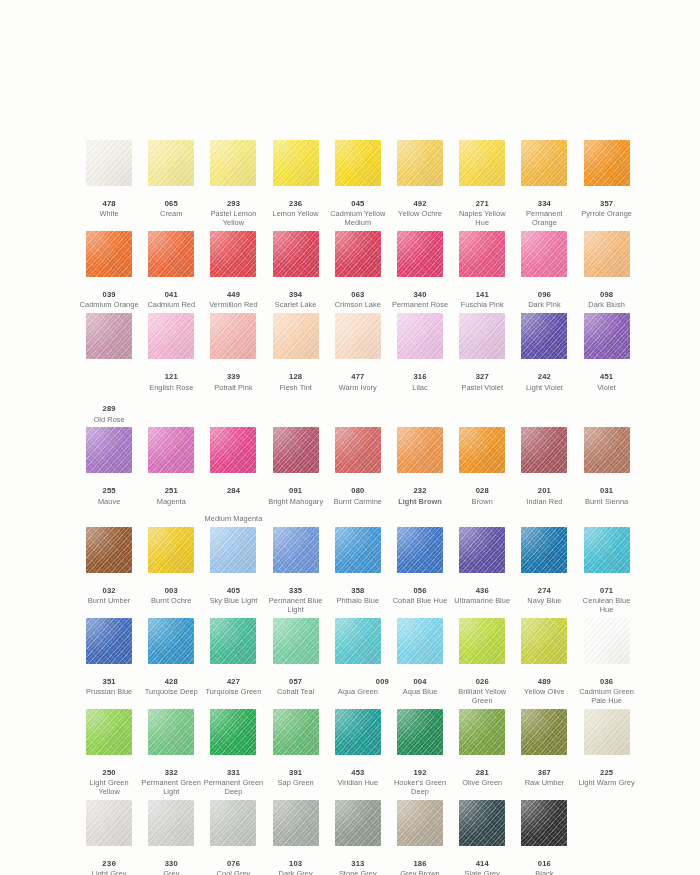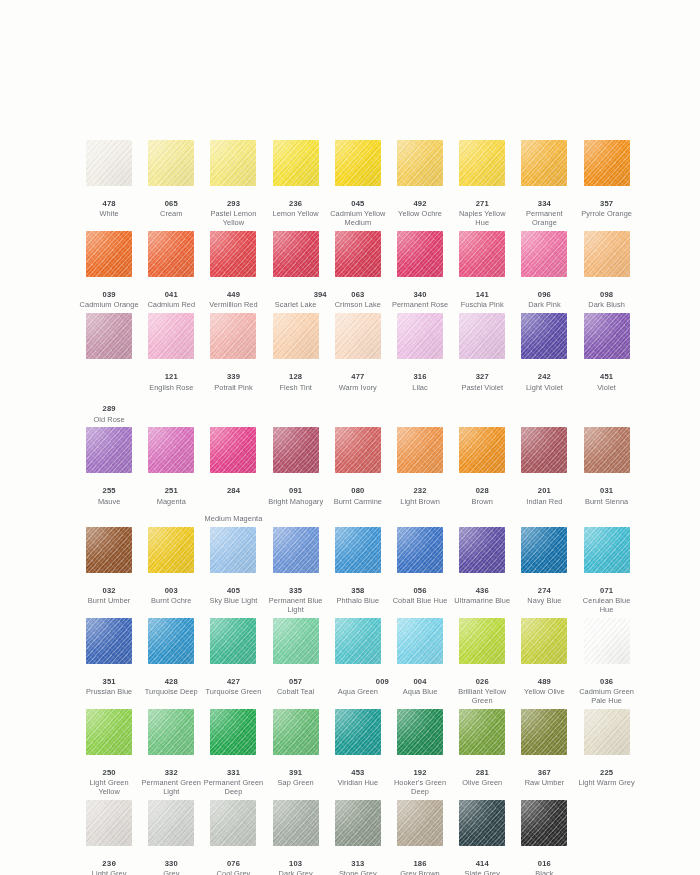--- a/index.html
+++ b/index.html
@@ -225,21 +225,21 @@
         <div class="labels">
           <span class="code" style="color: rgb(63, 66, 70);">449</span>
           <span class="cname" style="color: rgb(110, 114, 118);">Vermillion Red</span>
         </div>
       </div>
       <div class="cell">
         <div class="swatch-wrap">
           <div class="swatch" style="background-color: rgb(219, 60, 84);"></div>
         </div>
         <div class="labels">
-          <span class="code" style="color: rgb(63, 66, 70); text-align: right;">394</span>
+          <span class="code" style="color: rgb(63, 66, 70);">394</span>
           <span class="cname" style="color: rgb(110, 114, 118);">Scarlet Lake</span>
         </div>
       </div>
       <div class="cell">
         <div class="swatch-wrap">
           <div class="swatch" style="background-color: rgb(217, 58, 84);"></div>
         </div>
         <div class="labels">
           <span class="code" style="color: rgb(63, 66, 70);">063</span>
           <span class="cname" style="color: rgb(110, 114, 118);">Crimson Lake</span>
@@ -406,21 +406,21 @@
           <span class="code" style="color: rgb(63, 66, 70);">080</span>
           <span class="cname" style="color: rgb(110, 114, 118);">Burnt Carmine</span>
         </div>
       </div>
       <div class="cell">
         <div class="swatch-wrap">
           <div class="swatch" style="background-color: rgb(239, 147, 70);"></div>
         </div>
         <div class="labels">
           <span class="code" style="color: rgb(63, 66, 70);">232</span>
-          <span class="cname" style="color: rgb(110, 114, 118);">Light Brown</span>
+          <span class="cname" style="color: rgb(110, 114, 118); font-weight: bold;">Light Brown</span>
         </div>
       </div>
       <div class="cell">
         <div class="swatch-wrap">
           <div class="swatch" style="background-color: rgb(239, 146, 31);"></div>
         </div>
         <div class="labels">
           <span class="code" style="color: rgb(63, 66, 70);">028</span>
           <span class="cname" style="color: rgb(110, 114, 118);">Brown</span>
         </div>

